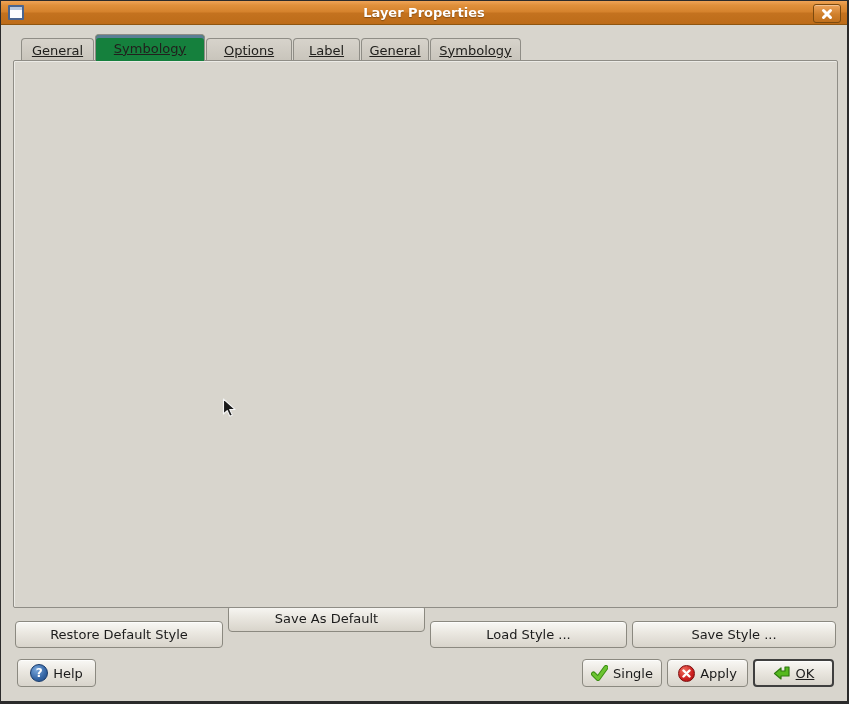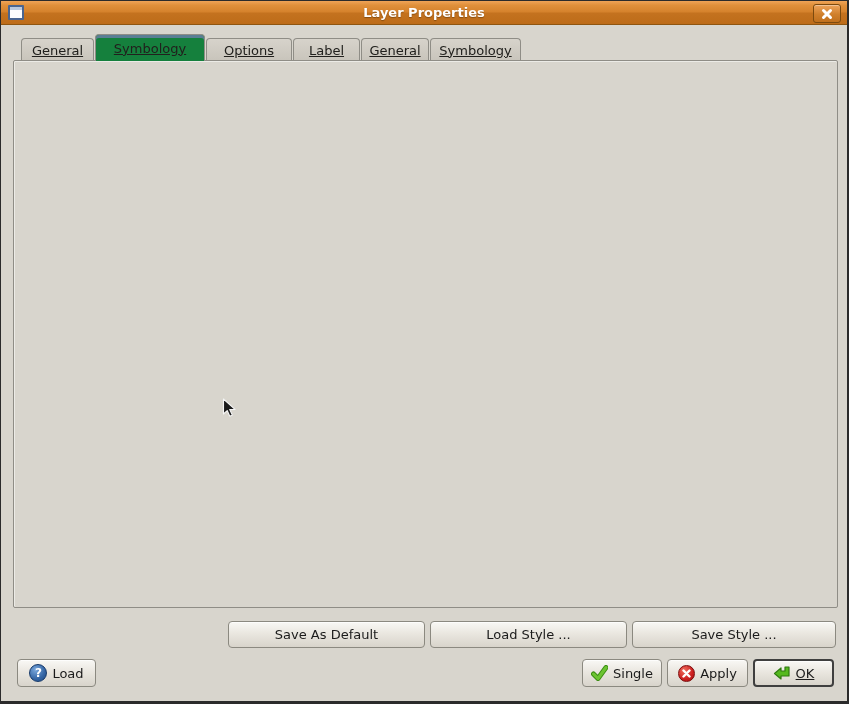--- a/index.html
+++ b/index.html
@@ -248,33 +248,36 @@
       <span class="combo-arrows">
           <span class="tri-up"></span>
           <span class="tri-down"></span>
         </span>
     </div>
     <div class="btn" style="left:574px; top:160px; width:38px; height:26px;">
       <span>...</span>
     </div>
   </div>
 
-  <div class="btn" style="left:227px; top:620px; width:197px; height:27px;">
+  <div class="btn" style="left:14px; top:620px; width:208px; height:27px;">
+    <span>Restore Default Style</span>
+  </div>
+  <div class="btn" style="left:227px; top:604px; width:197px; height:27px;">
     <span>Save As Default</span>
   </div>
   <div class="btn" style="left:631px; top:620px; width:204px; height:27px;">
     <span>Save Style ...</span>
   </div>
   <div class="btn" style="left:429px; top:620px; width:197px; height:27px;">
     <span>Load Style ...</span>
   </div>
 
   <div class="btn" style="left:16px; top:658px; width:79px; height:28px;">
     <span class="ic help-ic">?</span>
-    <span>Load</span>
+    <span>Help</span>
   </div>
 
   <div class="btn" style="left:581px; top:658px; width:80px; height:28px;">
     <span class="ic">
       <svg width="17" height="16" viewBox="0 0 17 16">
         <path d="M2.5 9 L7 13.5 L15 2.5" fill="none" stroke="#3c8d13" stroke-width="5" stroke-linecap="round" stroke-linejoin="round"></path>
         <path d="M2.5 9 L7 13.5 L15 2.5" fill="none" stroke="#6cc431" stroke-width="3" stroke-linecap="round" stroke-linejoin="round"></path>
       </svg>
     </span>
     <span>Single</span>

